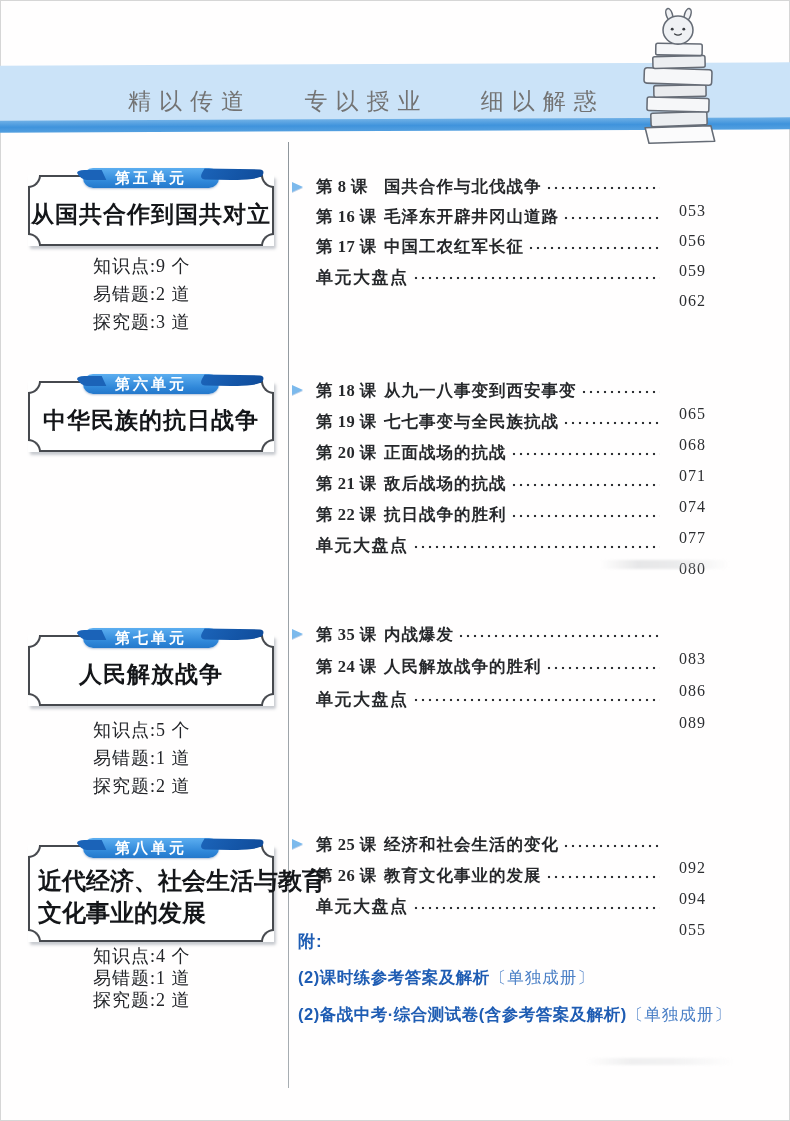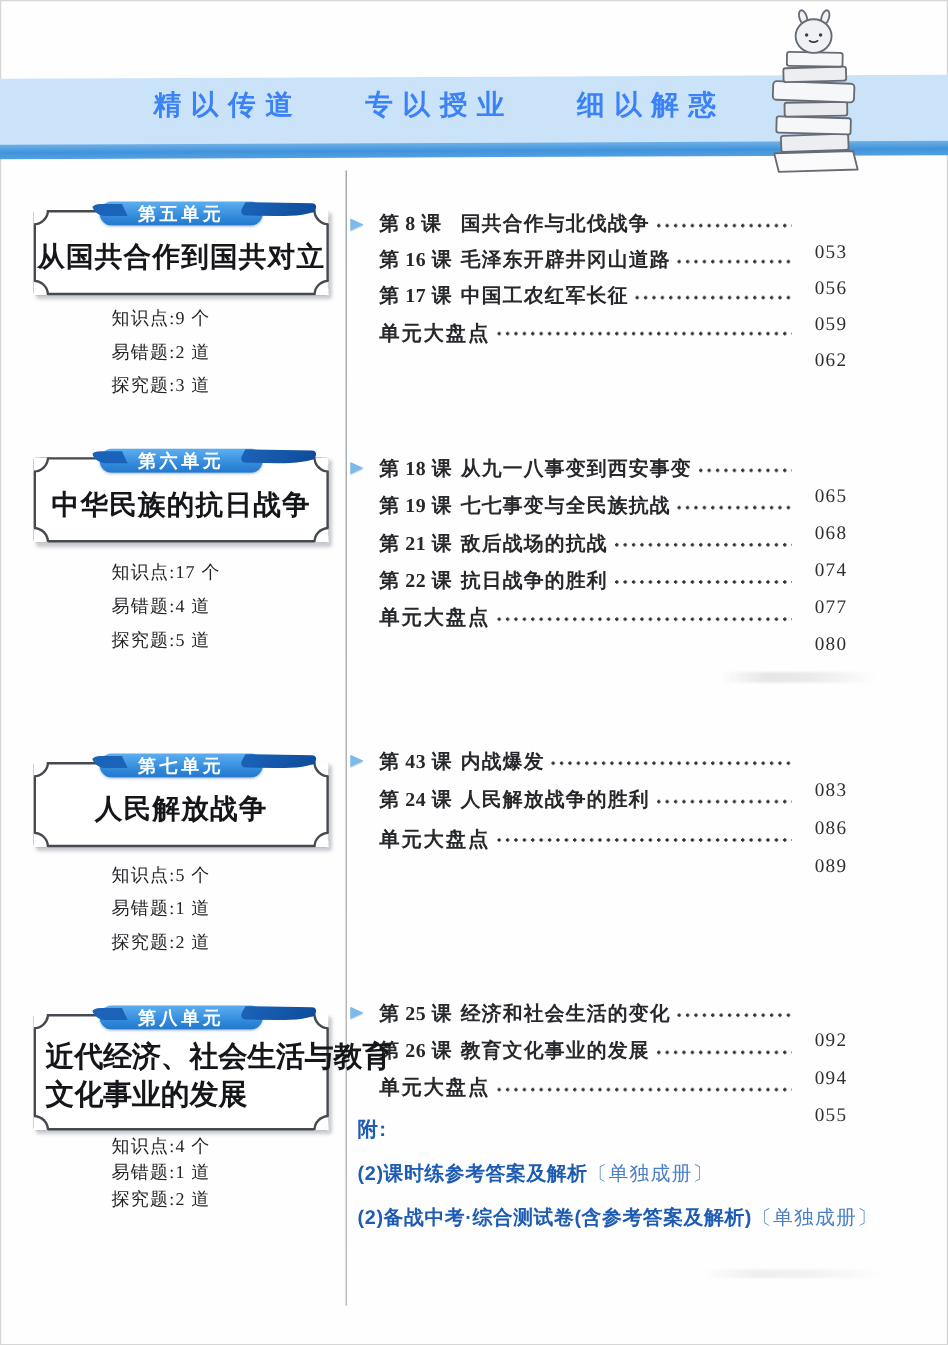--- a/index.html
+++ b/index.html
@@ -16,22 +16,22 @@
     position:absolute; left:-4px; top:64px; width:800px; height:57px;
     background:#cbe3f8; transform:rotate(-0.25deg);
     border-radius:3px;
   }
   .banner-strip {
     position:absolute; left:-4px; top:119px; width:800px; height:12px;
     background:linear-gradient(180deg,#6fb0e6 0%,#3f93dc 55%,#54a0e0 100%);
     transform:rotate(-0.25deg);
   }
   .slogan {
-    position:absolute; left:128px; top:72px;
-    font-size:23px; font-weight:bold; color:#3b82f6; letter-spacing:8px;
+    position:absolute; left:128px; top:86px;
+    font-size:23px; font-weight:normal; color:#737373; letter-spacing:8px;
     white-space:nowrap;
   }
   .slogan span { margin-right:38px; }
   .mascot { position:absolute; left:628px; top:4px; width:100px; height:145px; }
 
   
   .divider {
     position:absolute; left:288px; top:142px; width:1px; height:946px;
     background:linear-gradient(180deg,#8f969c,#a7adb2);
   }
@@ -73,21 +73,21 @@
   .plaque.two-line .unit-title { font-size:24px; letter-spacing:0; }
   .notch { position:absolute; width:13px; height:13px; background:#fff; z-index:2; }
   .notch.tl { top:-2px; left:-2px;  border-bottom-right-radius:100%; border-right:2px solid #46494e; border-bottom:2px solid #46494e; }
   .notch.tr { top:-2px; right:-2px; border-bottom-left-radius:100%;  border-left:2px solid #46494e;  border-bottom:2px solid #46494e; }
   .notch.bl { bottom:-2px; left:-2px;  border-top-right-radius:100%; border-right:2px solid #46494e; border-top:2px solid #46494e; }
   .notch.br { bottom:-2px; right:-2px; border-top-left-radius:100%;  border-left:2px solid #46494e;  border-top:2px solid #46494e; }
 
   .stats { padding-left:65px; }
   .stat {
     font-family:"Liberation Serif","DejaVu Serif",serif;
-    font-size:15px; color:#232529; line-height:17px; margin-bottom:11px;
+    font-size:18px; color:#232529; line-height:17px; margin-bottom:11px;
     letter-spacing:1px;
   }
   .stats.tight .stat { margin-bottom:5px; }
 
   
   .lesson-group { position:absolute; left:292px; width:414px; }
   .lesson-row { position:relative; display:flex; align-items:center; padding-left:24px;
     font-family:"Liberation Serif","DejaVu Serif",serif; color:#26282b; }
   .group-arrow {
     position:absolute; left:0; width:0; height:0; z-index:2;
@@ -205,40 +205,41 @@
 
   <div class="unit-left" style="top:374px;">
     <div class="badge">第六单元</div>
     <div class="plaque">
       <div class="notch tl"></div>
       <div class="notch tr"></div>
       <div class="notch bl"></div>
       <div class="notch br"></div>
       <div class="unit-title">中华民族的抗日战争</div>
     </div>
-    <div class="stats" style="margin-top:18px;">
-      <div class="stat">知识点:17 个</div>
-      <div class="stat">易错题:4 道</div>
-      <div class="stat">探究题:5 道</div>
-    </div>
   </div>
 
   <div class="lesson-group" style="top:375px;">
     <div class="group-arrow" style="top:10px;"></div>
     <div class="lesson-row" style="height:31px;">
       <span class="lesson-no">第 18 课</span>
       <span class="lesson-title">从九一八事变到西安事变</span>
       <span class="leader"></span>
       <span class="page-no">065</span>
     </div>
     <div class="lesson-row" style="height:31px;">
       <span class="lesson-no">第 19 课</span>
       <span class="lesson-title">七七事变与全民族抗战</span>
       <span class="leader"></span>
       <span class="page-no">068</span>
+    </div>
+    <div class="lesson-row" style="height:31px;">
+      <span class="lesson-no">第 20 课</span>
+      <span class="lesson-title">正面战场的抗战</span>
+      <span class="leader"></span>
+      <span class="page-no">071</span>
     </div>
     <div class="lesson-row" style="height:31px;">
       <span class="lesson-no">第 21 课</span>
       <span class="lesson-title">敌后战场的抗战</span>
       <span class="leader"></span>
       <span class="page-no">074</span>
     </div>
     <div class="lesson-row" style="height:31px;">
       <span class="lesson-no">第 22 课</span>
       <span class="lesson-title">抗日战争的胜利</span>
@@ -264,21 +265,21 @@
     <div class="stats" style="margin-top:16px;">
       <div class="stat">知识点:5 个</div>
       <div class="stat">易错题:1 道</div>
       <div class="stat">探究题:2 道</div>
     </div>
   </div>
 
   <div class="lesson-group" style="top:619px;">
     <div class="group-arrow" style="top:10px;"></div>
     <div class="lesson-row" style="height:32px;">
-      <span class="lesson-no">第 43 课</span>
+      <span class="lesson-no">第 35 课</span>
       <span class="lesson-title">内战爆发</span>
       <span class="leader"></span>
       <span class="page-no">083</span>
     </div>
     <div class="lesson-row" style="height:32px;">
       <span class="lesson-no">第 24 课</span>
       <span class="lesson-title">人民解放战争的胜利</span>
       <span class="leader"></span>
       <span class="page-no">086</span>
     </div>

